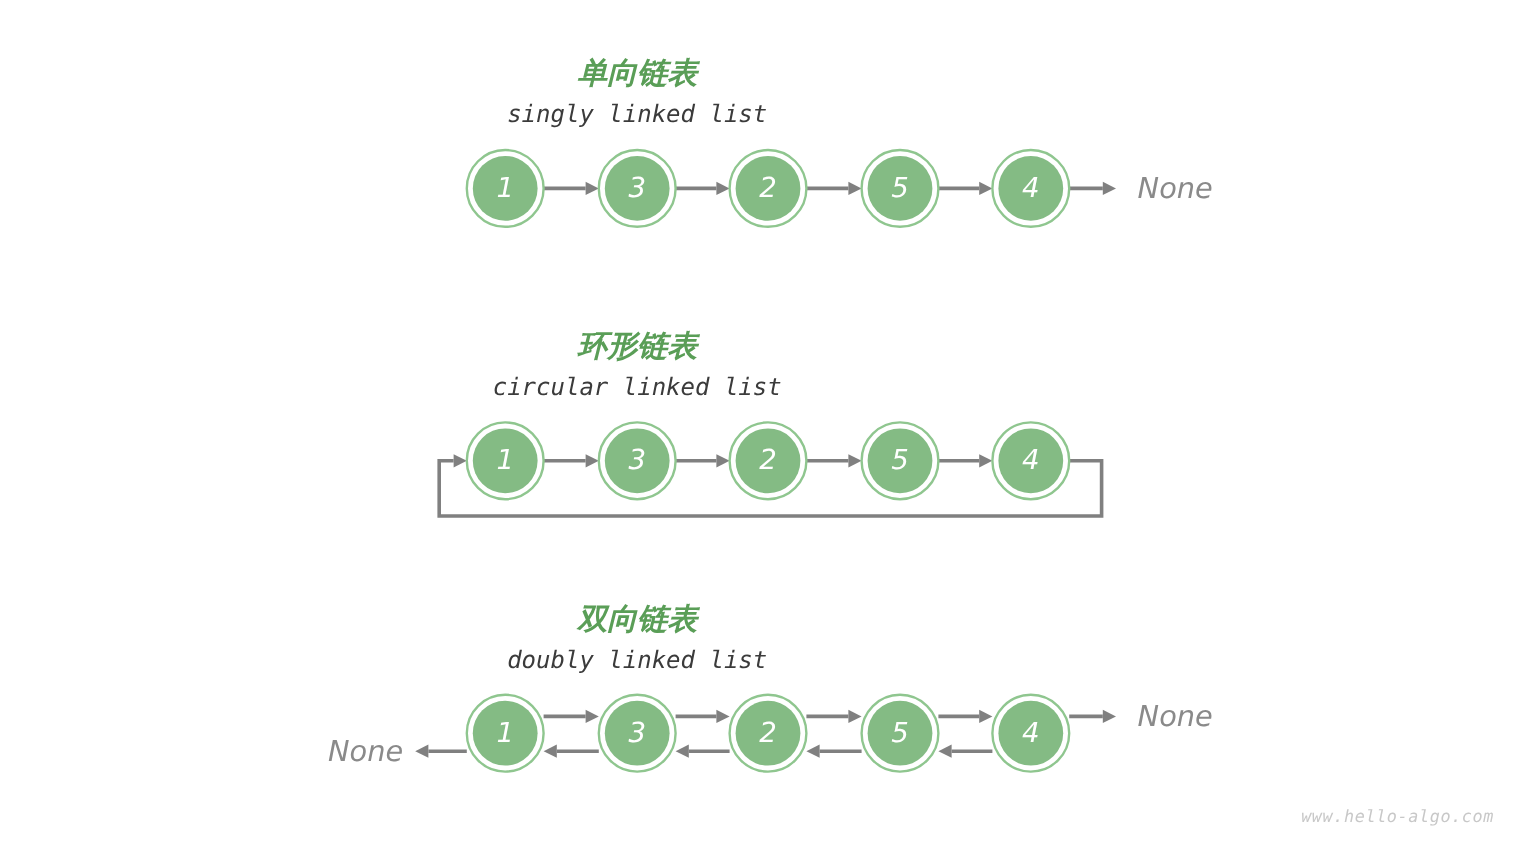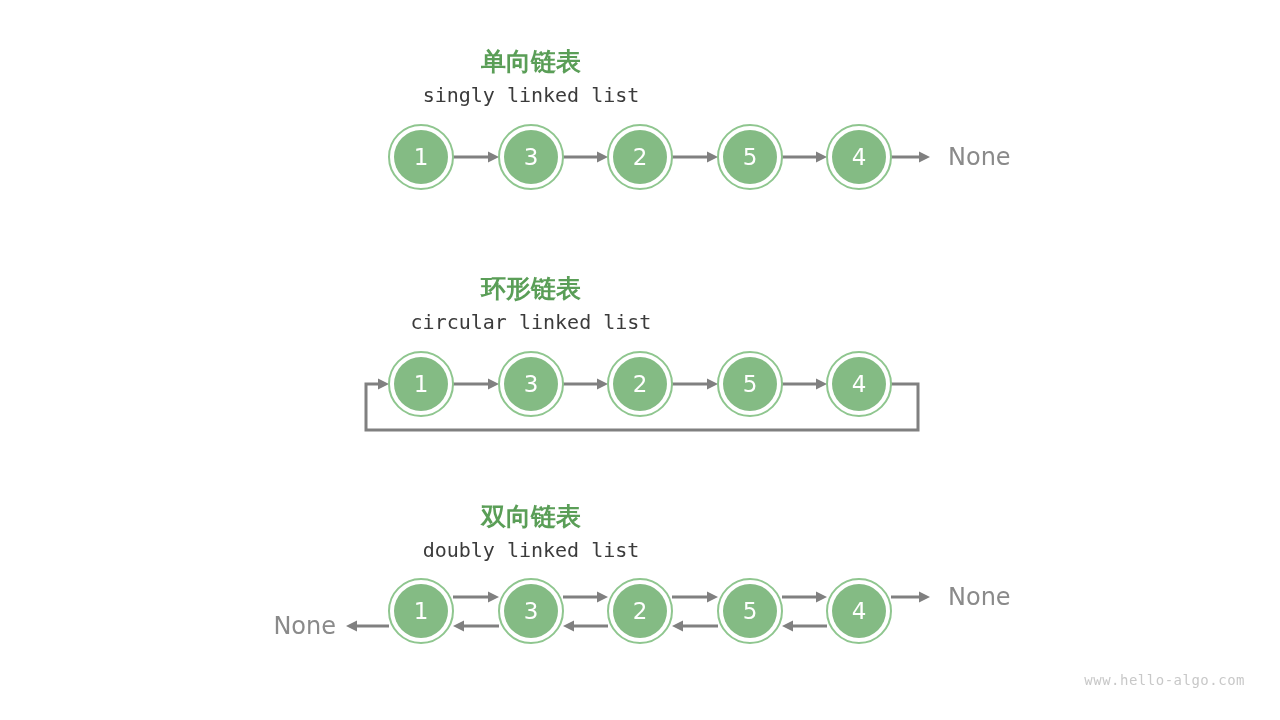--- a/index.html
+++ b/index.html
@@ -13,20 +13,21 @@
     position: relative;
     overflow: hidden;
     font-family: "DejaVu Sans", sans-serif;
   }
   .diagram-wrap {
     position: absolute;
     left: 0;
     top: 0;
     width: 1280px;
     height: 720px;
+    font-style: italic;
   }
   svg.board {
     display: block;
     width: 1280px;
     height: 720px;
   }
   .title-cn {
     font-family: "DejaVu Sans", sans-serif;
     font-weight: bold;
     font-size: 25px;

